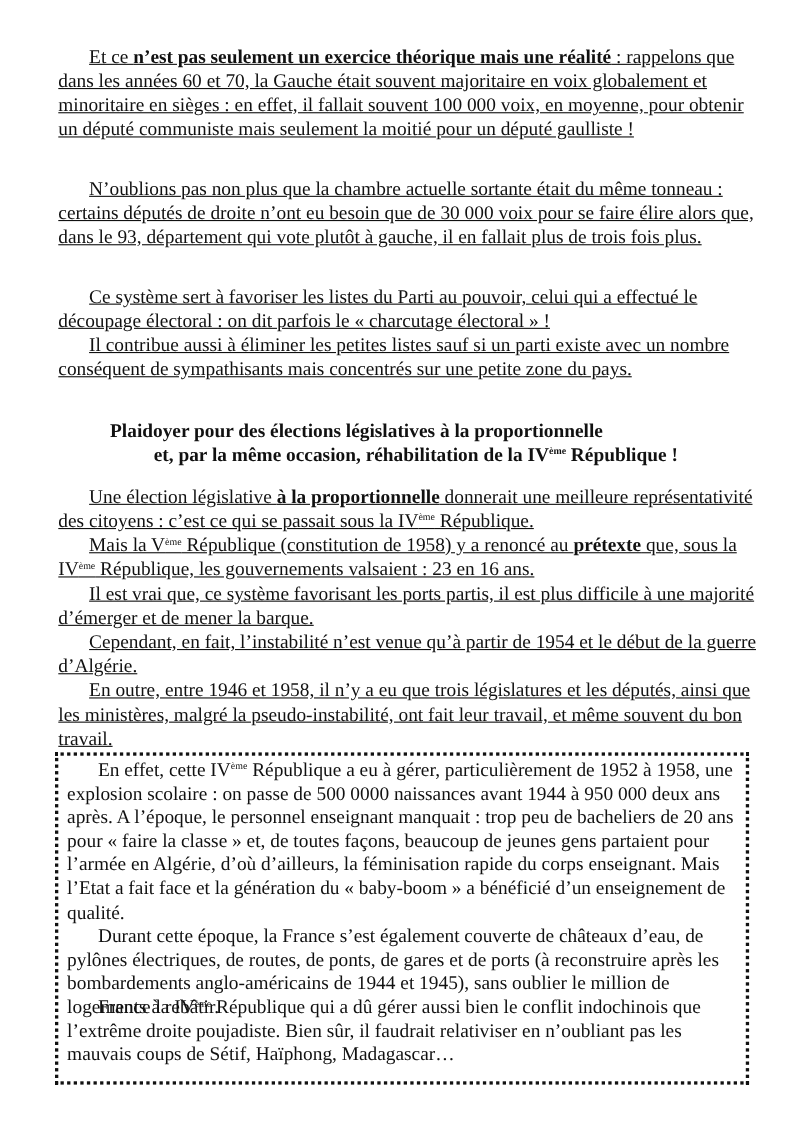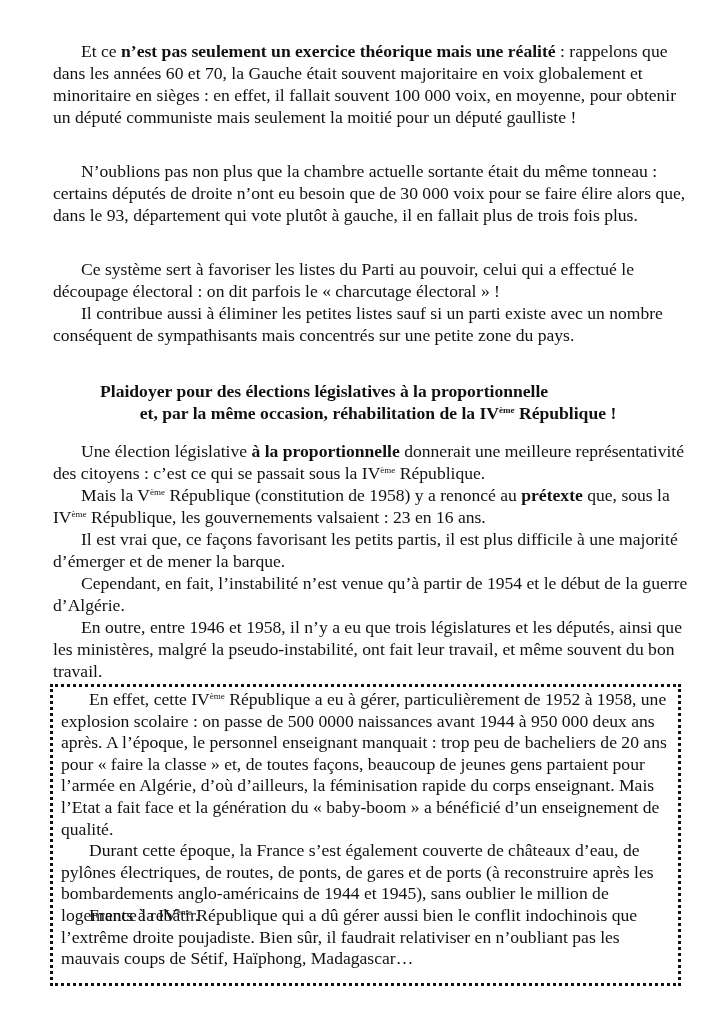--- a/index.html
+++ b/index.html
@@ -1,19 +1,19 @@
 <!DOCTYPE html>
 <html><head>
 <meta charset="utf-8">
 <style>
   html, body { margin: 0; padding: 0; background: #ffffff; }
   body { width: 725px; height: 1024px; position: relative; overflow: hidden;
          font-family: "Liberation Serif", "DejaVu Serif", serif; color: #111; }
   .page { position: absolute; left: 0; top: 0; width: 725px; height: 1024px; }
-  .p { position: absolute; left: 53px; width: 640px; font-size: 17.6px; line-height: 22px; margin: 0; }
+  .p { position: absolute; left: 53px; width: 640px; font-size: 17.6px; line-height: 22px; margin: 0; text-decoration: underline; }
   .ind { display: inline-block; width: 28px; }
   b { font-weight: bold; }
   sup { font-size: 9px; vertical-align: 6px; line-height: 0; }
   .title { position: absolute; left: 53px; width: 640px; font-size: 17.6px; line-height: 22px; font-weight: bold; margin: 0; }
   .box { position: absolute; left: 50px; top: 684px; width: 631px; height: 302px;
          border: 3px dotted #111; box-sizing: border-box; }
   .bp { position: absolute; left: 8px; width: 620px; font-size: 17.6px; line-height: 21.6px; margin: 0; }
 </style>
 </head>
 <body>
@@ -28,21 +28,21 @@
 
   <p class="p" style="top:258px"><span class="ind"></span><span>Ce système sert à favoriser les listes du Parti au pouvoir, celui qui a effectué le découpage électoral : on dit parfois le « charcutage électoral » !</span></p>
 
   <p class="title" style="top:380px; left:100px;">Plaidoyer pour des élections législatives à la proportionnelle</p>
   <p class="title" style="top:402px; left:58px;text-align:center;"><span>et, par la même occasion, réhabilitation de la IV</span><sup>ème</sup><span> République !</span></p>
 
   <p class="p" style="top:440px"><span class="ind"></span><span>Une élection législative </span><b>à la proportionnelle</b><span> donnerait une meilleure représentativité des citoyens : c’est ce qui se passait sous la IV</span><sup>ème</sup><span> République.</span></p>
 
   <p class="p" style="top:484px"><span class="ind"></span><span>Mais la V</span><sup>ème</sup><span> République (constitution de 1958) y a renoncé au </span><b>prétexte</b><span> que, sous la IV</span><sup>ème</sup><span> République, les gouvernements valsaient : 23 en 16 ans.</span></p>
 
-  <p class="p" style="top:528px"><span class="ind"></span><span>Il est vrai que, ce façons favorisant les petits partis, il est plus difficile à une majorité d’émerger et de mener la barque.</span></p>
+  <p class="p" style="top:528px"><span class="ind"></span><span>Il est vrai que, ce système favorisant les ports partis, il est plus difficile à une majorité d’émerger et de mener la barque.</span></p>
 
   <p class="p" style="top:572px"><span class="ind"></span><span>Cependant, en fait, l’instabilité n’est venue qu’à partir de 1954 et le début de la guerre d’Algérie.</span></p>
 
   <p class="p" style="top:616px"><span class="ind"></span><span>En outre, entre 1946 et 1958, il n’y a eu que trois législatures et les députés, ainsi que les ministères, malgré la pseudo-instabilité, ont fait leur travail, et même souvent du bon travail.</span></p>
 
   <div class="box">
     <p class="bp" style="top:2px"><span class="ind"></span><span>En effet, cette IV</span><sup>ème</sup><span> République a eu à gérer, particulièrement de 1952 à 1958, une explosion scolaire : on passe de 500 0000 naissances avant 1944 à 950 000 deux ans après. A l’époque, le personnel enseignant manquait : trop peu de bacheliers de 20 ans pour « faire la classe » et, de toutes façons, beaucoup de jeunes gens partaient pour l’armée en Algérie, d’où d’ailleurs, la féminisation rapide du corps enseignant. Mais l’Etat a fait face et la génération du « baby-boom » a bénéficié d’un enseignement de qualité.</span></p>
     <p class="bp" style="top:153px"><span class="ind"></span><span>Durant cette époque, la France s’est également couverte de châteaux d’eau, de pylônes électriques, de routes, de ponts, de gares et de ports (à reconstruire après les bombardements anglo-américains de 1944 et 1945), sans oublier le million de logements à rebâtir.</span></p>
     <p class="bp" style="top:218px"><span class="ind"></span><span>France la IV</span><sup>ème</sup><span> République qui a dû gérer aussi bien le conflit indochinois que l’extrême droite poujadiste. Bien sûr, il faudrait relativiser en n’oubliant pas les mauvais coups de Sétif, Haïphong, Madagascar…</span></p>
   </div>

